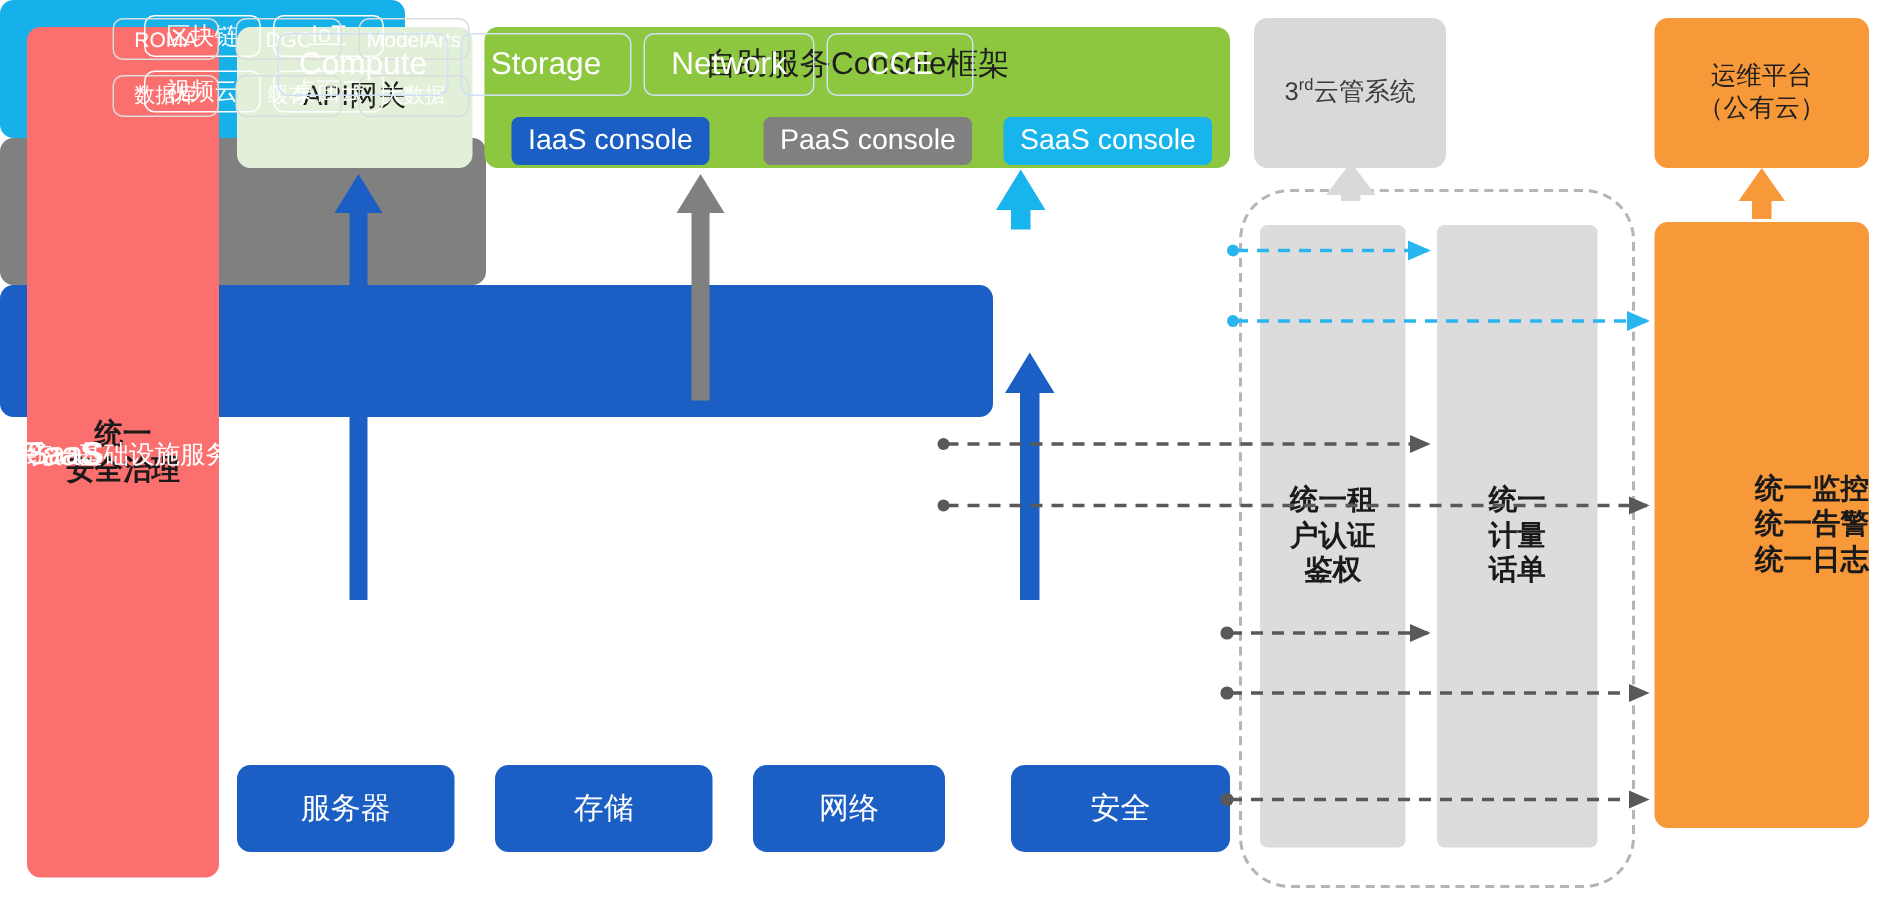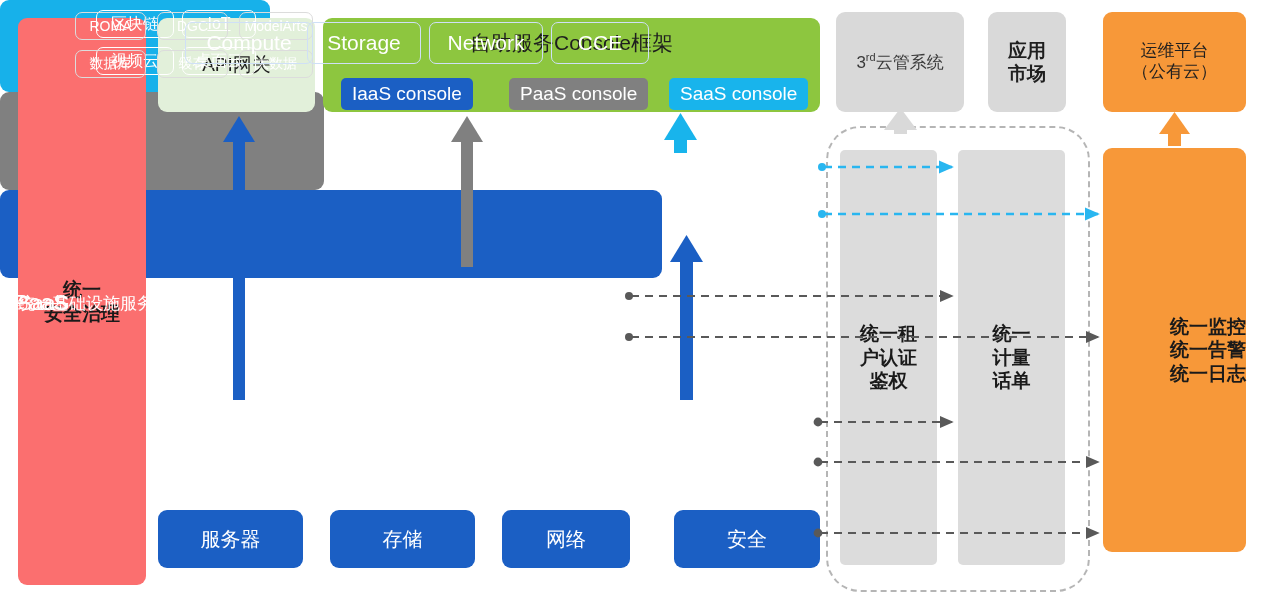--- a/index.html
+++ b/index.html
@@ -59,21 +59,21 @@
   #paas-db{left:75px;top:50px;width:71px;}
   #paas-cache{left:157px;top:50px;width:71px;}
   #paas-bigdata{left:239px;top:50px;width:74px;}
 
   
   #infra{left:158px;top:400px;width:662px;height:88px;background:#1b5fc4;border-radius:9px;display:block;}
   #infra .infra-label{position:absolute;left:18px;top:50%;transform:translateY(-50%);
                       color:#fff;font-size:17px;}
   .infra-chip{position:absolute;top:22px;height:42px;border:1.6px solid #cfe0f7;border-radius:7px;
               color:#fff;font-size:21px;background:transparent;}
-  #infra-compute{left:185px;width:128px;}
+  #infra-compute{left:185px;width:114px;}
   #infra-storage{left:307px;width:114px;}
   #infra-network{left:429px;width:114px;}
   #infra-cce{left:551px;width:98px;}
 
   
   .res-box{position:absolute;top:510px;height:58px;background:#1b5fc4;border-radius:9px;color:#fff;
            font-size:20px;}
   #res-server{left:158px;width:145px;}
   #res-storage{left:330px;width:145px;}
   #res-network{left:502px;width:128px;}
@@ -120,26 +120,20 @@
     </div>
     <div class="pill console-chip" id="chip-saas">
       <span>SaaS console</span>
     </div>
   </div>
 
   <div class="box" id="third-party">
     <span><span>3</span><sup style="font-size:11px">rd</sup><span>云管系统</span></span>
   </div>
 
-  <div class="box" id="app-market">
-    <div>
-      <div>应用</div>
-      <div>市场</div>
-    </div>
-  </div>
 
   <div class="box" id="ops-top">
     <div>
       <div>运维平台</div>
       <div>（公有云）</div>
     </div>
   </div>
 
   <div class="box" id="ops-main">
     <div>

